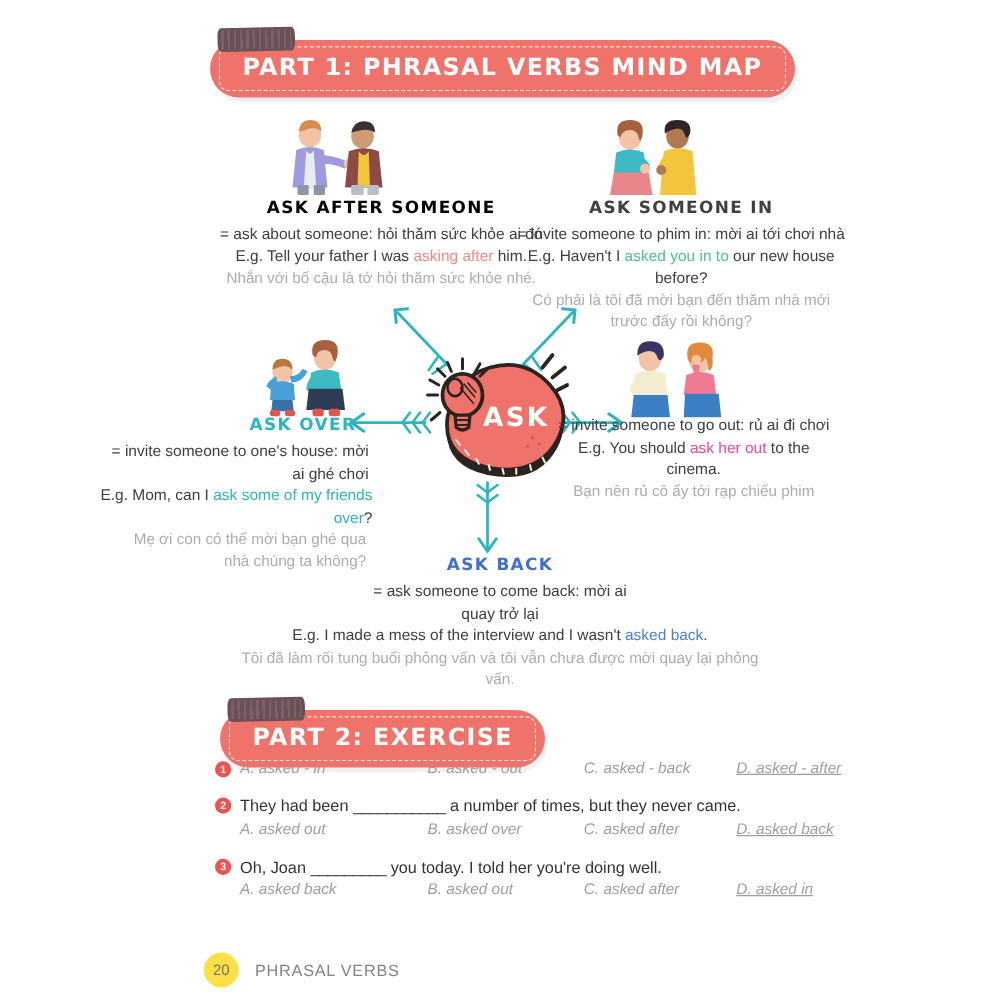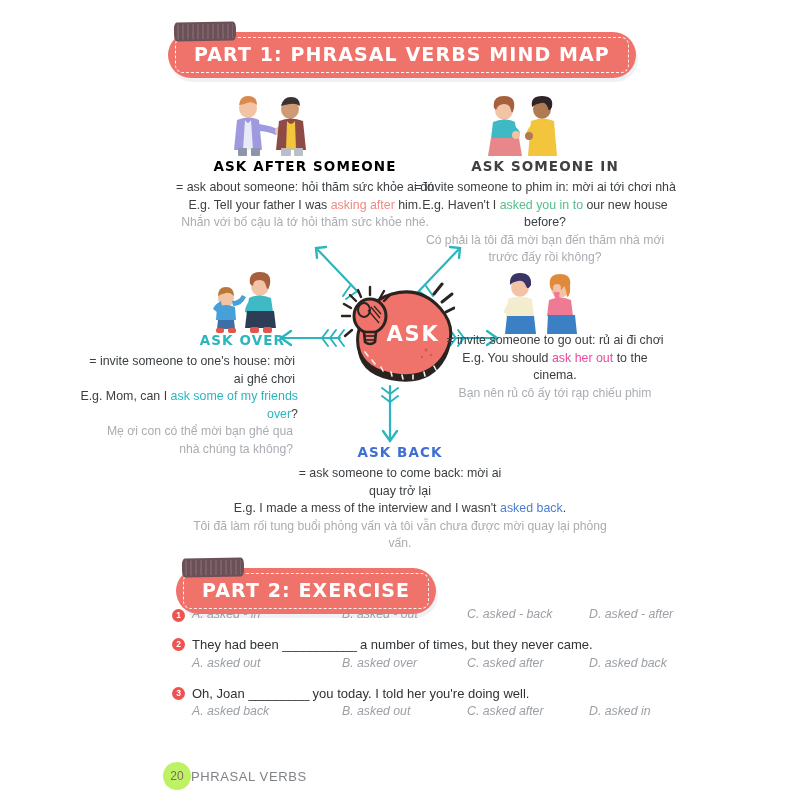--- a/index.html
+++ b/index.html
@@ -138,33 +138,33 @@
   .q-opts { display: flex; margin-top: 1px; margin-bottom: 9px; }
   .q-opt {
     font-size: 12.3px;
     font-style: italic;
     color: #9b9fa4;
     flex: 0 0 auto;
   }
   .q-opts .q-opt:nth-child(1) { width: 150px; }
   .q-opts .q-opt:nth-child(2) { width: 125px; }
   .q-opts .q-opt:nth-child(3) { width: 122px; }
-  .q-opts .q-opt:nth-child(4) { width: auto; }
+  .q-opts .q-opt:nth-child(4) { width: auto; text-decoration: underline; }
 
   
   .footer { position: absolute; left: 163px; top: 762px; display: flex; align-items: center; }
   .page-num-circle {
     width: 28px; height: 28px;
     border-radius: 50%;
-    background: #bef264;
+    background: #fde047;
     color: #7a6a68;
     font-size: 12px;
     line-height: 28px;
     text-align: center;
-    margin-right: 0;
+    margin-right: 13px;
   }
   .footer-label {
     font-size: 13px;
     color: #808387;
     letter-spacing: 0.6px;
   }
 </style>
 </head>
 <body>
 

